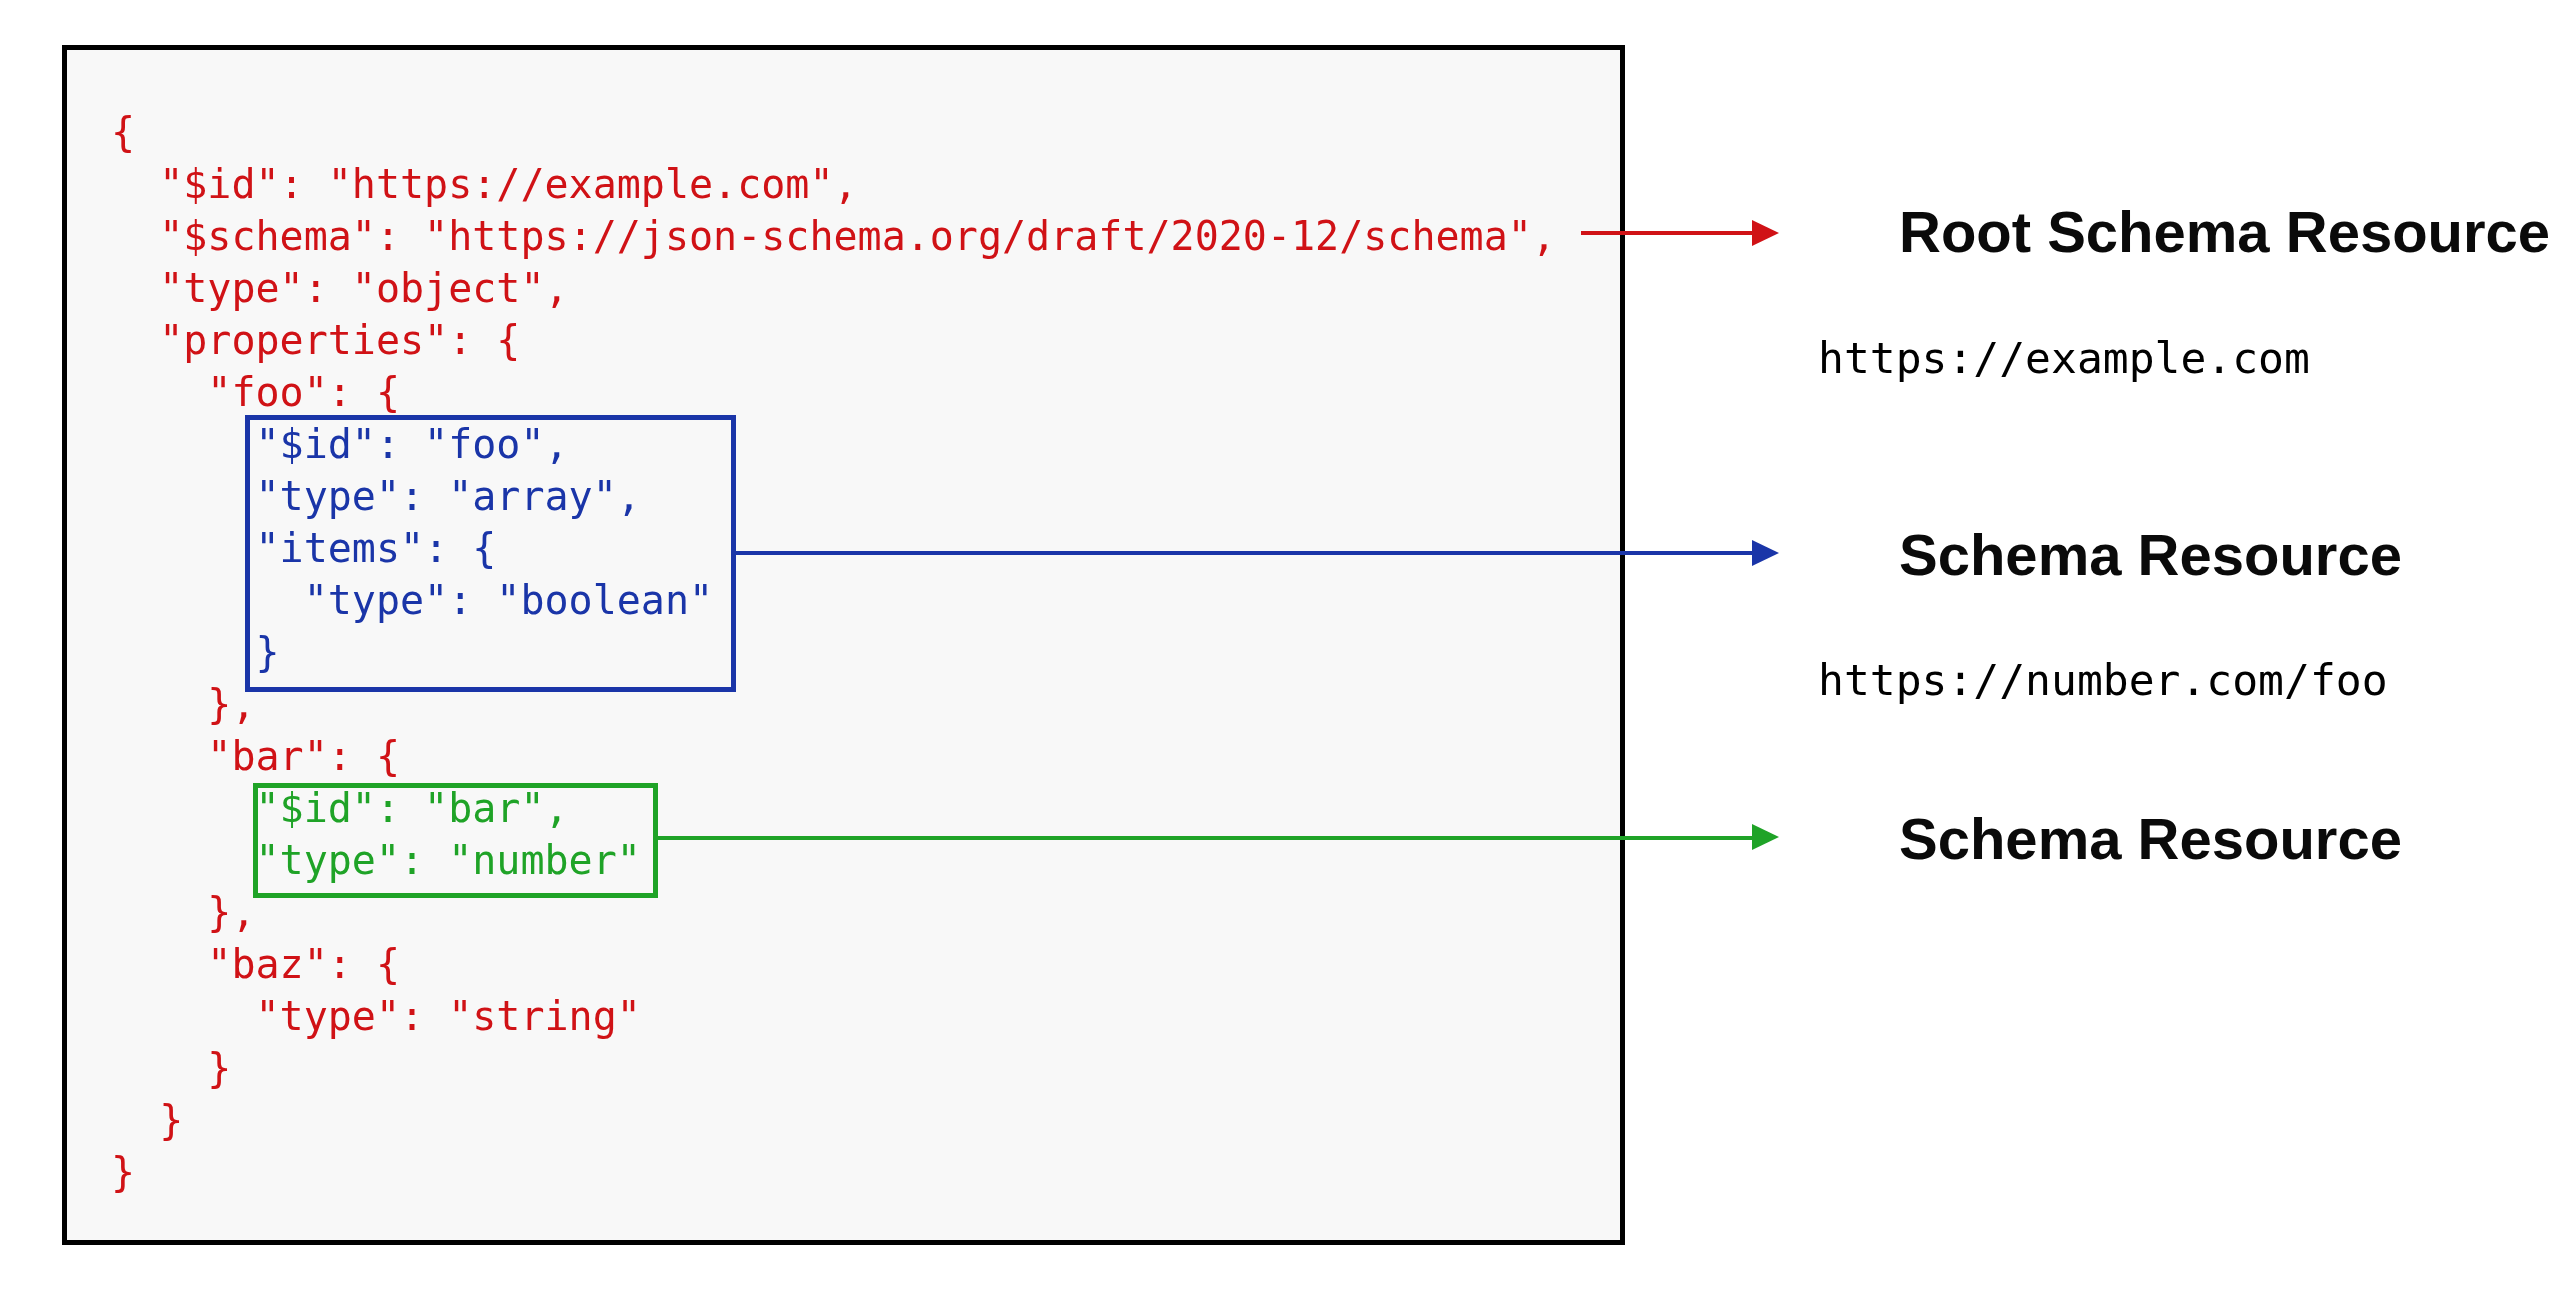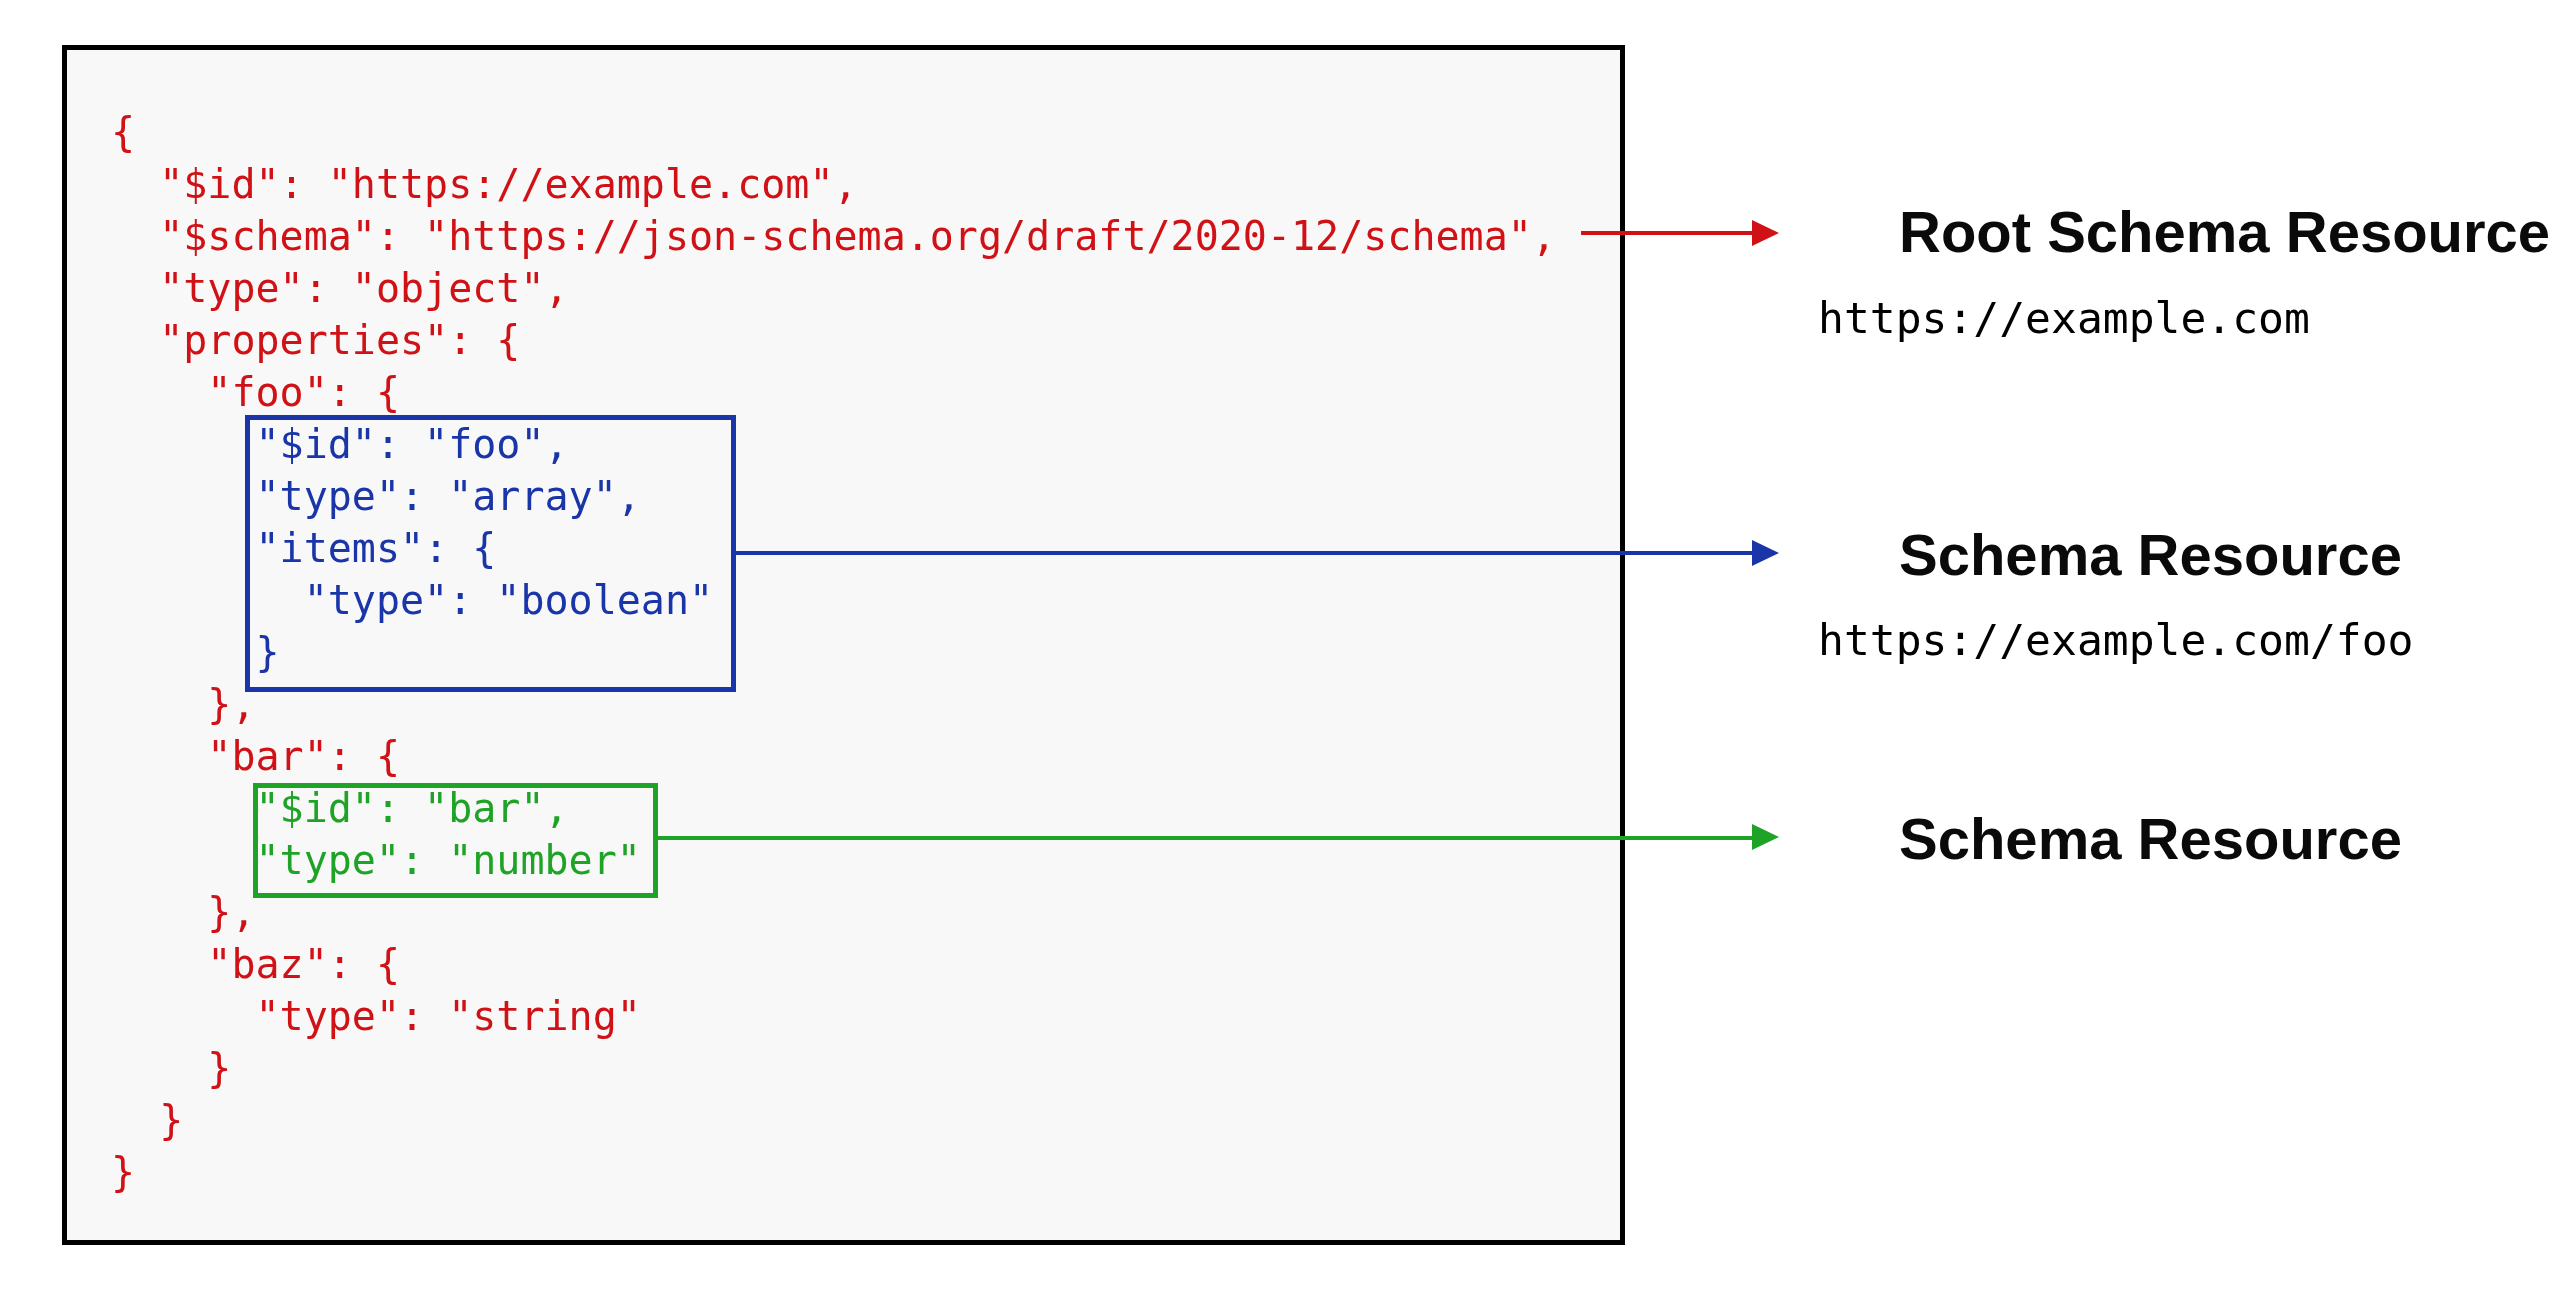--- a/index.html
+++ b/index.html
@@ -77,20 +77,21 @@
   }
   .annotation-url {
     position: absolute;
     left: 1818px;
     transform: translateY(-50%);
     font-family: "DejaVu Sans Mono", monospace;
     font-size: 43px;
     color: var(--color-url_text, #000);
     white-space: nowrap;
     z-index: 2;
+    margin-top: 40px;
   }
 </style>
 </head>
 <body>
 
 <div id="stage">
 
   <div class="schema-box"></div>
 
   <pre class="code-block" id="code-block"><span class="code-line" style="color: rgb(208, 18, 22);">{</span><span class="code-line" style="color: rgb(208, 18, 22);">  "$id": "https://example.com",</span><span class="code-line" style="color: rgb(208, 18, 22);">  "$schema": "https://json-schema.org/draft/2020-12/schema",</span><span class="code-line" style="color: rgb(208, 18, 22);">  "type": "object",</span><span class="code-line" style="color: rgb(208, 18, 22);">  "properties": {</span><span class="code-line" style="color: rgb(208, 18, 22);">    "foo": {</span><span class="code-line" style="color: rgb(26, 53, 168);">      "$id": "foo",</span><span class="code-line" style="color: rgb(26, 53, 168);">      "type": "array",</span><span class="code-line" style="color: rgb(26, 53, 168);">      "items": {</span><span class="code-line" style="color: rgb(26, 53, 168);">        "type": "boolean"</span><span class="code-line" style="color: rgb(26, 53, 168);">      }</span><span class="code-line" style="color: rgb(208, 18, 22);">    },</span><span class="code-line" style="color: rgb(208, 18, 22);">    "bar": {</span><span class="code-line" style="color: rgb(31, 163, 39);">      "$id": "bar",</span><span class="code-line" style="color: rgb(31, 163, 39);">      "type": "number"</span><span class="code-line" style="color: rgb(208, 18, 22);">    },</span><span class="code-line" style="color: rgb(208, 18, 22);">    "baz": {</span><span class="code-line" style="color: rgb(208, 18, 22);">      "type": "string"</span><span class="code-line" style="color: rgb(208, 18, 22);">    }</span><span class="code-line" style="color: rgb(208, 18, 22);">  }</span><span class="code-line" style="color: rgb(208, 18, 22);">}</span></pre>
@@ -104,18 +105,18 @@
   <div class="connector-line" style="left: 736px; top: 551px; width: 1018px; --c: #1a35a8;"></div>
   <div class="arrow-head" style="left: 1752px; top: 540px; --c: #1a35a8;"></div>
 
   <div class="connector-line" style="left: 653px; top: 836px; width: 1101px; --c: #1fa327;"></div>
   <div class="arrow-head" style="left: 1752px; top: 824px; --c: #1fa327;"></div>
 
   <div class="annotation-title" style="top:231px;">Root Schema Resource</div>
   <div class="annotation-url" style="top:318px;">https://example.com</div>
 
   <div class="annotation-title" style="top:554px;">Schema Resource</div>
-  <div class="annotation-url" style="top:640px;">https://example.com/foo</div>
+  <div class="annotation-url" style="top:640px;">https://number.com/foo</div>
 
   <div class="annotation-title" style="top:838px;">Schema Resource</div>
 
 </div>
 
 
 </body></html>

